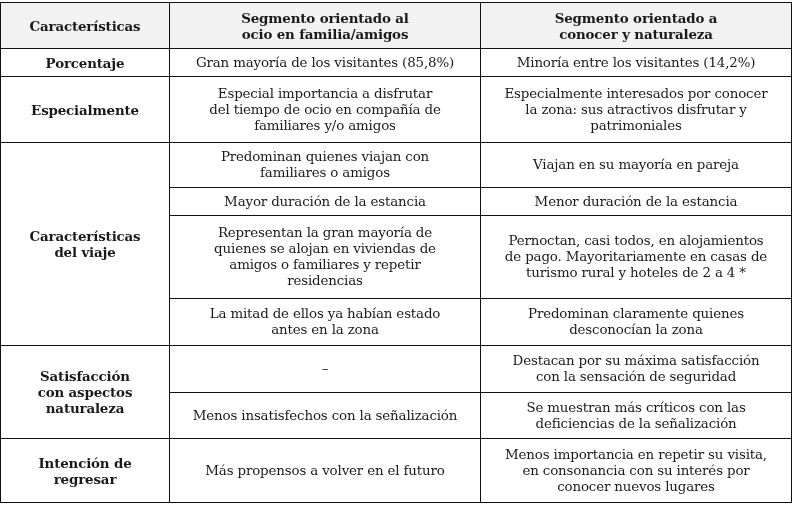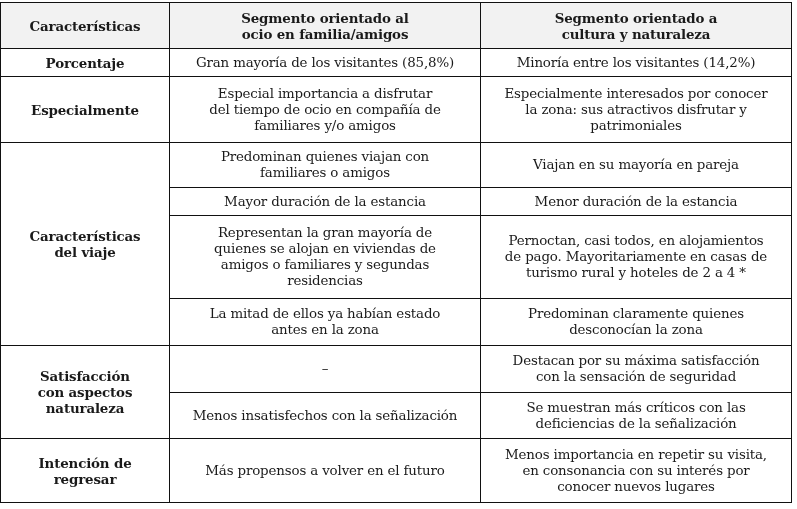--- a/index.html
+++ b/index.html
@@ -58,21 +58,21 @@
     <tr>
       <th>
         <span>Características</span>
       </th>
       <th class="multi">
         <span>Segmento orientado al</span>
         <span>ocio en familia/amigos</span>
       </th>
       <th class="multi">
         <span>Segmento orientado a</span>
-        <span>cultura y naturaleza</span>
+        <span>conocer y naturaleza</span>
       </th>
     </tr>
   </thead>
   <tbody>
 
     <tr style="height:28px">
       <td class="rowhead">Porcentaje</td>
       <td>Gran mayoría de los visitantes (85,8%)</td>
       <td>Minoría entre los visitantes (14,2%)</td>
     </tr>
@@ -105,21 +105,21 @@
       </td>
     </tr>
     <tr style="height:28px">
       <td>Mayor duración de la estancia</td>
       <td>Menor duración de la estancia</td>
     </tr>
     <tr style="height:83px">
       <td class="multi">
         <span>Representan la gran mayoría de</span>
         <span>quienes se alojan en viviendas de</span>
-        <span>amigos o familiares y segundas</span>
+        <span>amigos o familiares y repetir</span>
         <span>residencias</span>
       </td>
       <td class="multi">
         <span>Pernoctan, casi todos, en alojamientos</span>
         <span>de pago. Mayoritariamente en casas de</span>
         <span>turismo rural y hoteles de 2 a 4 *</span>
       </td>
     </tr>
     <tr style="height:47px">
       <td class="multi">

